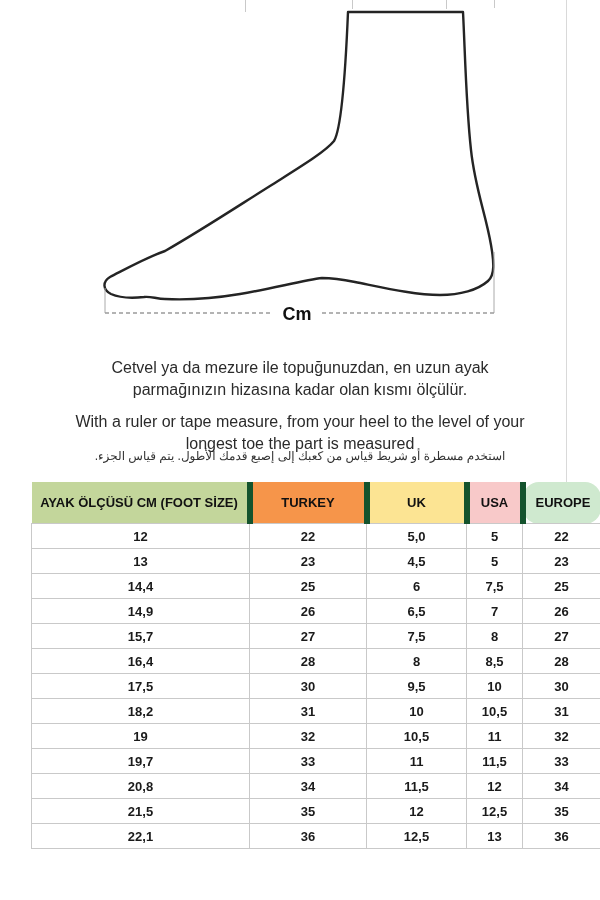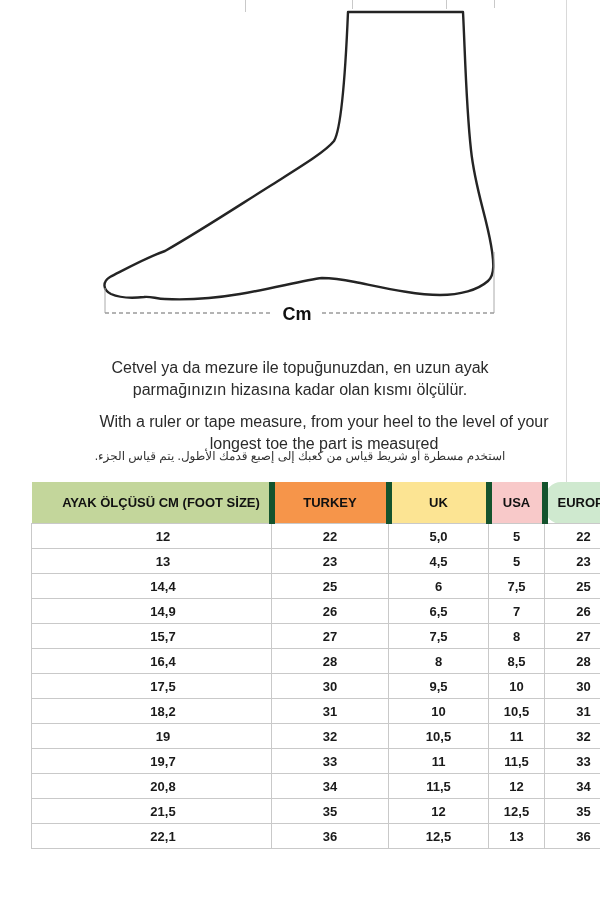--- a/index.html
+++ b/index.html
@@ -10,34 +10,34 @@
   .vline{position:absolute;width:1px;background:#d9d9d9;}
   .tick{position:absolute;width:1px;background:#c9c9c9;}
 
   
   #foot-svg{position:absolute;left:0;top:0;}
 
   
   .instr{position:absolute;left:50%;transform:translateX(-50%);
          text-align:center;color:#2b2b2b;font-size:16px;line-height:1.38;width:470px;}
   .instr.tr{top:341px;}
-  .instr.en{top:395px;margin-left:24px;}
+  .instr.en{top:395px;}
   .instr.ar{top:436px;font-size:12px;direction:rtl;width:440px;color:#333;}
 
   
   #size-table{position:absolute;left:31px;top:482px;width:535px;
               border-collapse:collapse;table-layout:fixed;}
   #size-table th{height:41px;font-size:13px;font-weight:bold;color:#111;
                  text-align:center;vertical-align:middle;padding:0 1px;
                  border-left:6px solid #14532d;}
   #size-table th:first-child{border-left:none;}
   #size-table td{height:24px;font-size:13px;font-weight:bold;color:#1a1a1a;
                  text-align:center;vertical-align:middle;
                  border:1px solid #c9c9c9;background:#fff;padding:0;}
-  #size-table .c0{width:213px;padding-left:23px;}
+  #size-table .c0{width:213px;}
   #size-table .c1{width:109px;}
   #size-table .c2{width:92px;}
   #size-table .c3{width:48px;}
   #size-table .c4{width:73px;border-radius:16px;}
 </style>
 </head>
 <body>
 
 <div id="page">
 

